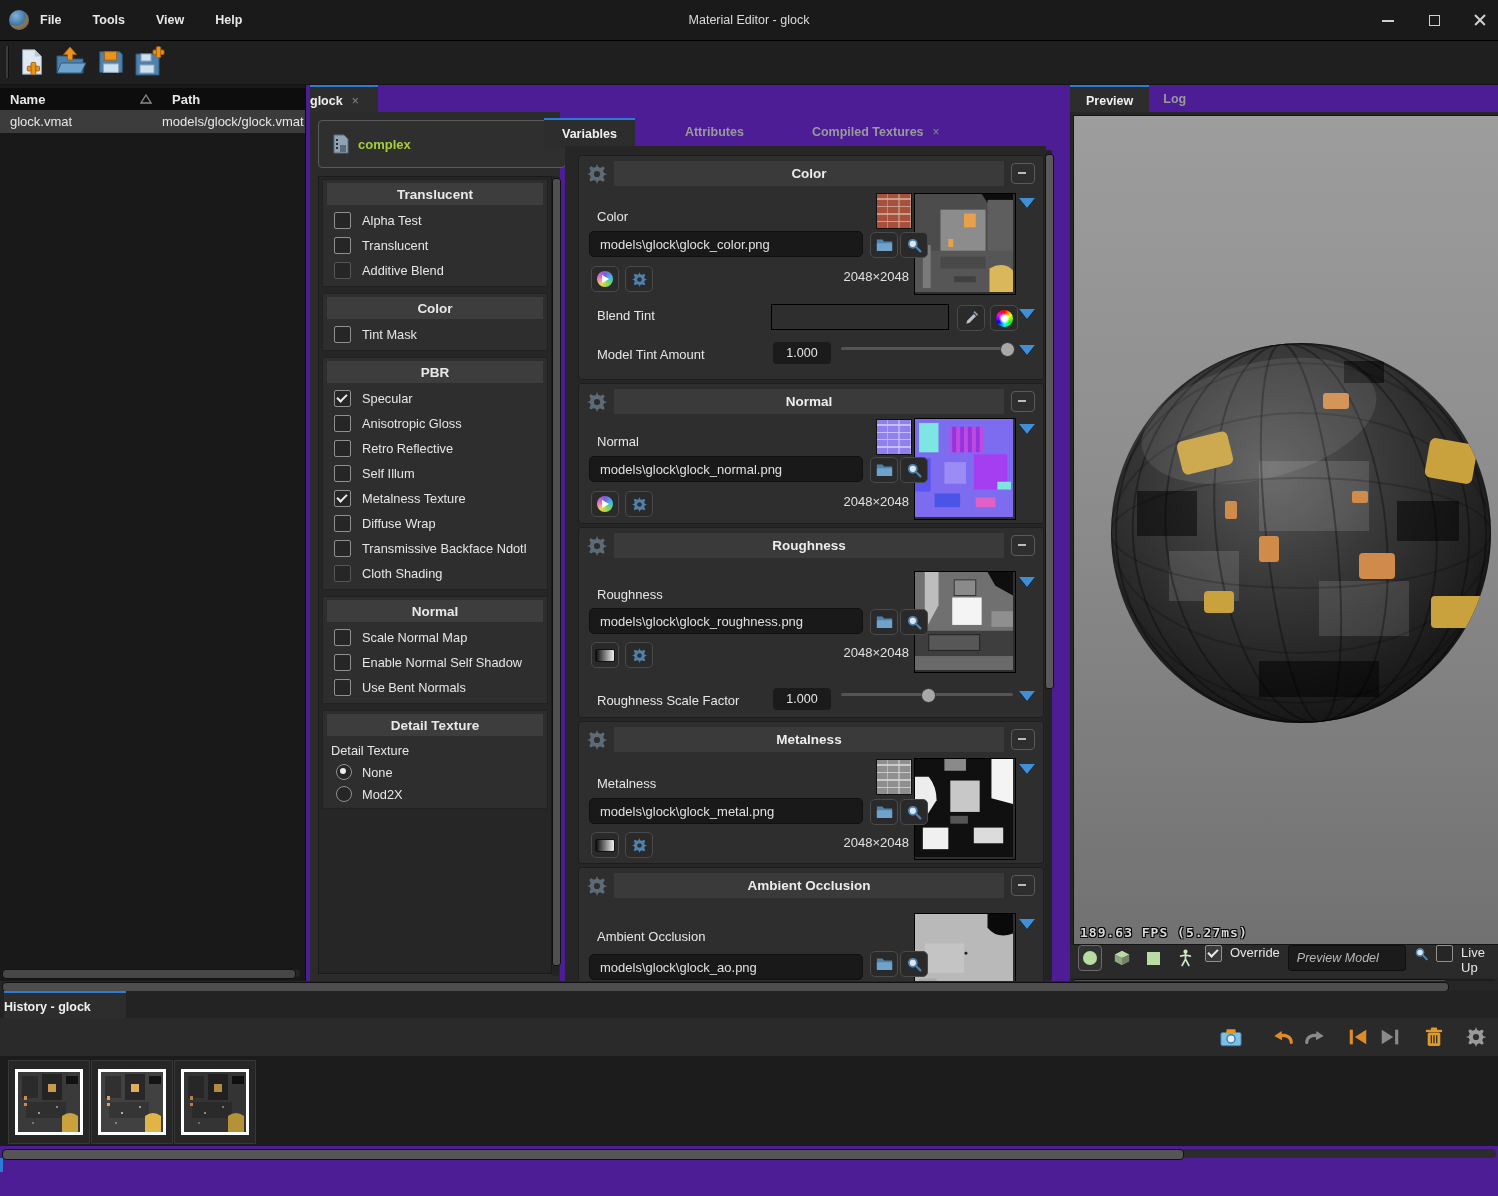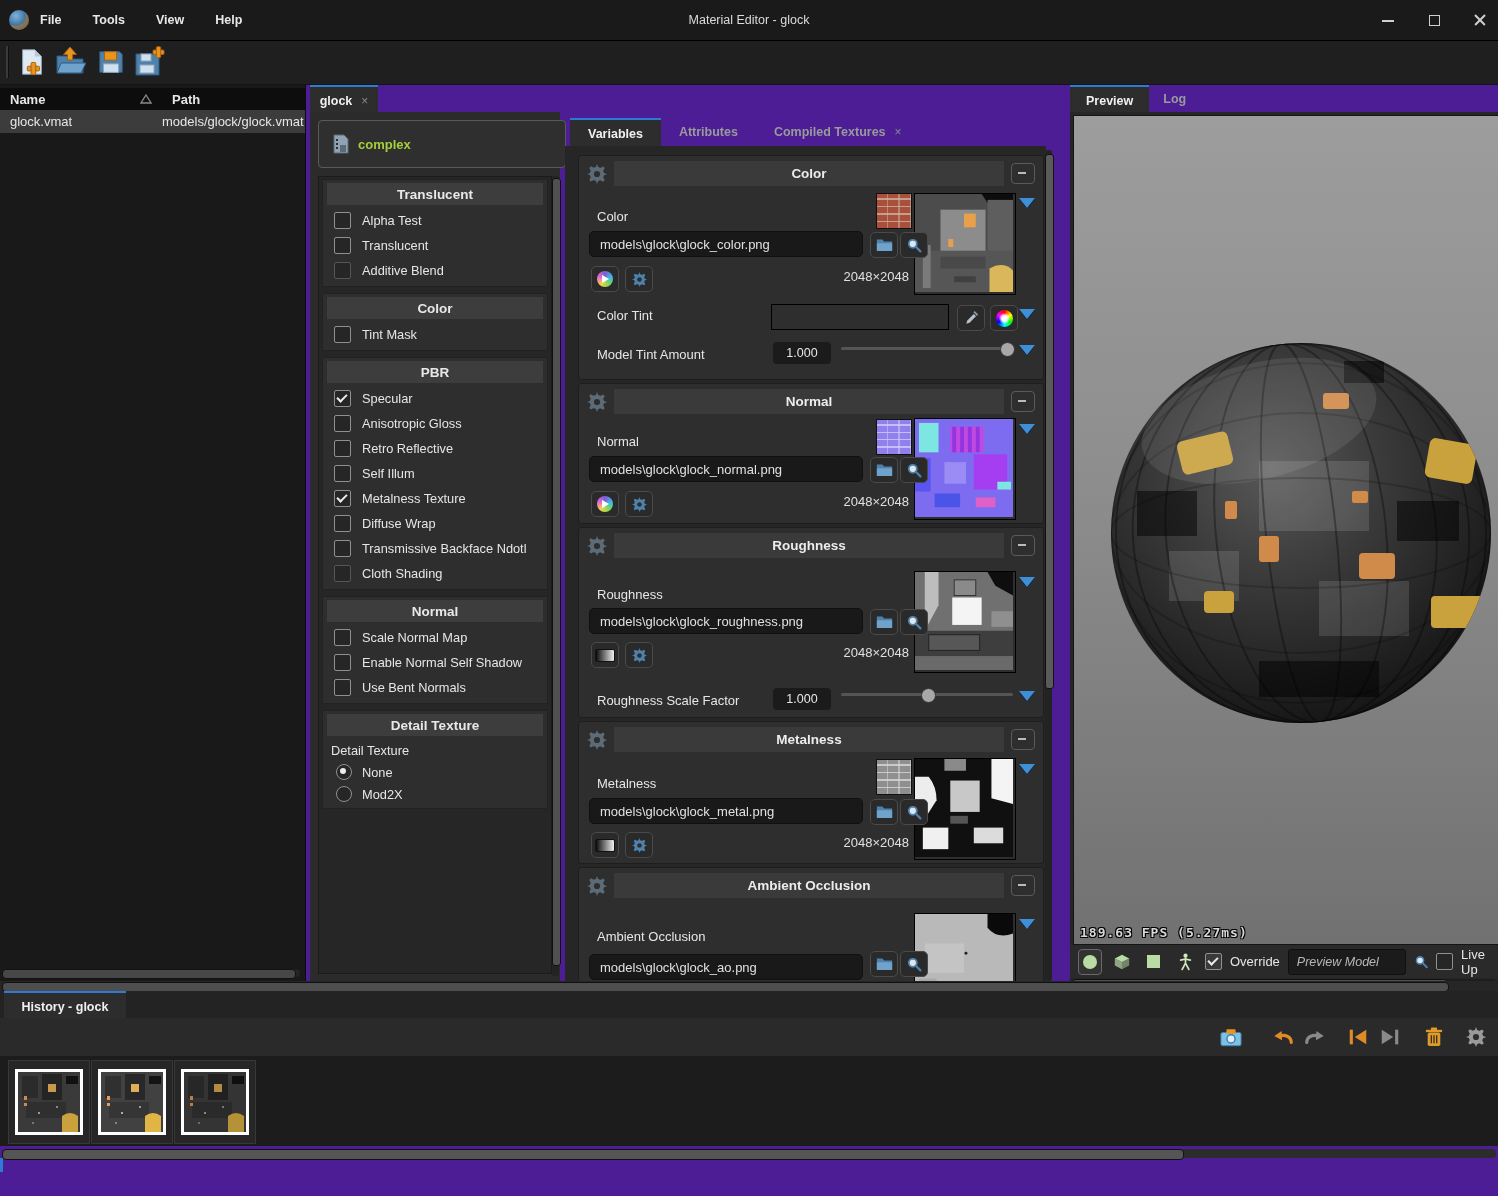--- a/index.html
+++ b/index.html
@@ -36,21 +36,21 @@
   .fpcol-path{padding-left:20px;}
   .sorttri{width:12px;height:10px;}
   .fprow{position:absolute;left:0;top:25px;width:100%;height:23px;background:#3c3c3c;display:flex;align-items:center;}
   .fpcell-name{padding-left:10px;width:132px;}
   .fpcell-path{padding-left:20px;}
   .fpscroll{position:absolute;left:2px;bottom:4px;width:298px;height:8px;background:#242424;border-radius:4px;}
   .fpscroll .thumb{position:absolute;left:0;top:0;height:8px;width:292px;background:#474747;border-radius:4px;}
 
   
   .tab-active{background:#2d2d2d;border-top:2px solid #2e7bd6;color:#f0f0f0;font-weight:bold;}
-  .tab{display:flex;align-items:center;justify-content:center;font-size:12.5px;}
+  .tab{display:flex;align-items:center;font-size:12.5px;}
   .tab-inactive{color:#9a9a9a;font-weight:bold;}
   .tabx{color:#8a8a8a;font-size:12px;margin-left:9px;font-weight:normal;}
 
   
   .doctab{left:310px;top:85px;width:68px;height:27px;}
   .midpanel{left:310px;top:112px;width:250px;height:869px;background:#2b2b2b;}
   .shaderbox{position:absolute;left:8px;top:8px;width:232px;height:46px;border:1px solid #5a5a5a;border-radius:4px;
              background:#2f2f2f;display:flex;align-items:center;padding-left:14px;gap:9px;}
   .shadername{color:#a6ce39;font-weight:bold;font-size:13px;}
   .groups{position:absolute;left:8px;top:64px;width:234px;height:798px;background:#262626;border:1px solid #1b1b1b;
@@ -65,21 +65,21 @@
   .cbox.disabled{border-color:#555;}
   .clabel{font-size:12.8px;}
   .subhdr{height:22px;display:flex;align-items:center;padding-left:8px;font-size:12.8px;}
   .ritem{display:flex;align-items:center;gap:10px;height:22px;padding-left:13px;}
   .radio{width:14px;height:14px;border:1.5px solid #909090;border-radius:50%;background:#262626;position:relative;flex:none;}
   .radio.selected::after{content:"";position:absolute;left:3px;top:3px;width:6px;height:6px;border-radius:50%;background:#ececec;}
   .vscroll{left:552px;top:176px;width:7px;height:800px;background:#232323;border-radius:3px;}
   .vscroll .thumb{position:absolute;left:0;top:2px;width:7px;height:786px;background:#505050;border-radius:3px;}
 
   
-  .ctabs{left:570px;top:118px;height:28px;display:flex;}
+  .ctabs{left:544px;top:118px;height:28px;display:flex;gap:32px;}
   .ctab{height:28px;padding:0 18px;}
   .centerbody{left:565px;top:146px;width:481px;height:839px;background:#262626;overflow:hidden;}
   .card{position:absolute;left:13px;width:464px;background:#2e2e2e;border:1px solid #1e1e1e;border-radius:3px;}
   .cardhdr{position:absolute;left:8px;top:5px;right:8px;height:25px;display:flex;align-items:center;gap:7px;}
   .hdrstrip{flex:1;height:25px;background:#3a3a3a;display:flex;align-items:center;justify-content:center;}
   .hdrtitle{font-weight:bold;font-size:13.5px;color:#ececec;}
   .collapsebtn{width:22px;height:19px;border:1px solid #5a5a5a;border-radius:4px;position:relative;}
   .collapsebtn::after{content:"";position:absolute;left:6px;top:8px;width:8px;height:2px;background:#bbb;}
   .varlabel{position:absolute;left:18px;font-size:13px;}
   .thumb{position:absolute;width:34px;height:34px;border:1px solid #111;}
@@ -109,21 +109,21 @@
   .cvscroll{left:1045px;top:150px;width:7px;height:831px;background:#232323;border-radius:3px;}
   .cvscroll .thumb{position:absolute;left:0;top:4px;width:7px;height:533px;background:#5a5a5a;border-radius:3px;}
 
   
   .ptabs{left:1070px;top:85px;height:28px;display:flex;}
   .rightpanel{left:1070px;top:112px;width:428px;height:869px;background:#262626;}
   .viewport{position:absolute;left:3px;top:3px;width:424px;height:828px;border:1px solid #141414;overflow:hidden;
             background:linear-gradient(180deg,#9d9d9d 0%,#8d8d8d 45%,#717171 100%);}
   .fps{position:absolute;left:6px;bottom:4px;font-family:"DejaVu Sans Mono",monospace;font-size:13px;font-weight:bold;
        color:#d8d8d8;letter-spacing:1px;text-shadow:1px 1px 0 #000,-1px -1px 0 #000,1px -1px 0 #000,-1px 1px 0 #000;}
-  .pvctrl{position:absolute;left:0;top:833px;width:428px;height:33px;background:#2a2a2a;display:flex;align-items:center;gap:8px;padding-left:8px;box-sizing:border-box;}
+  .pvctrl{position:absolute;left:0;top:833px;width:428px;height:33px;background:#2a2a2a;display:flex;gap:8px;padding-left:8px;box-sizing:border-box;}
   .greenbtn{width:26px;height:24px;display:flex;align-items:center;justify-content:center;color:#b9dba4;border:1px solid transparent;border-radius:4px;}
   .greenbtn.sel{border-color:#6a6a6a;background:#323232;}
   .gcircle{width:14px;height:14px;border-radius:50%;background:#b9dba4;}
   .gsquare{width:13px;height:13px;background:#b9dba4;}
   .pvinput{width:106px;height:22px;background:#1b1b1b;border:1px solid #101010;border-radius:3px;color:#c8c8c8;
            font-style:italic;font-size:12.5px;padding-left:8px;font-family:"Liberation Sans",sans-serif;}
   .pvinput::placeholder{color:#b8b8b8;font-style:italic;}
   .pvlabel{font-size:13px;color:#e6e6e6;}
   .pvscroll{position:absolute;left:2px;top:867px;width:424px;height:8px;background:#1e1e1e;border-radius:4px;}
   .pvscroll .thumb{position:absolute;left:0;top:0;height:8px;width:374px;background:#4f4f4f;border-radius:4px;}
@@ -582,21 +582,21 @@
         </div>
       <div class="sqbtn" style="left:12px;top:110px">
           <span class="swirl"></span>
         </div>
       <div class="sqbtn" style="left:46px;top:110px">
           <svg class="ic" width="15" height="15" style="color:#4f81ad">
             <use href="#i-gear"></use>
           </svg>
         </div>
       <div class="sizetext" style="left:230px;top:113px">2048×2048</div>
-      <div class="varlabel" style="top:152px">Color Tint</div>
+      <div class="varlabel" style="top:152px">Blend Tint</div>
       <div class="swatch" style="left:192px;top:148px;width:176px"></div>
       <div class="sqbtn" style="left:378px;top:149px">
           <svg class="ic" width="15" height="15">
             <use href="#i-dropper"></use>
           </svg>
         </div>
       <div class="sqbtn" style="left:411px;top:149px">
           <span class="wheel"></span>
         </div>
       <span class="ddtri" style="left:440px;top:153px"></span>

